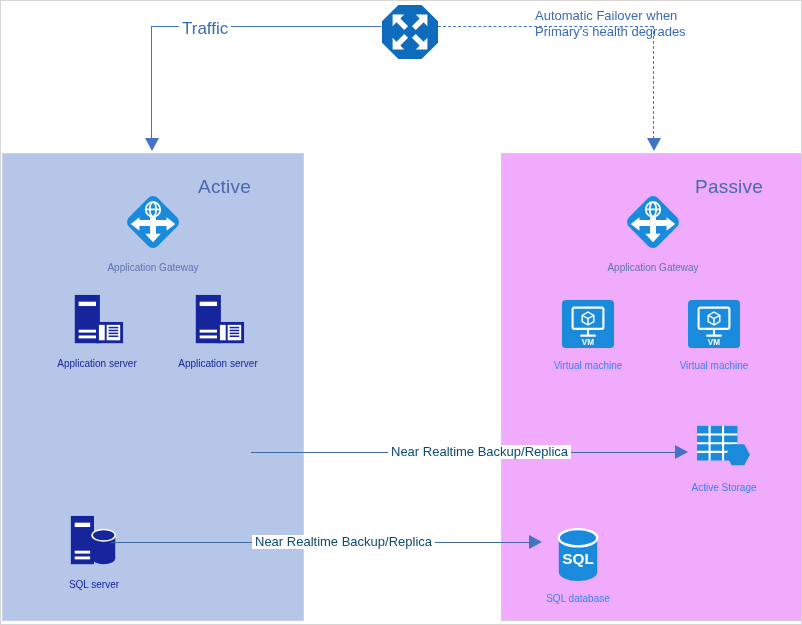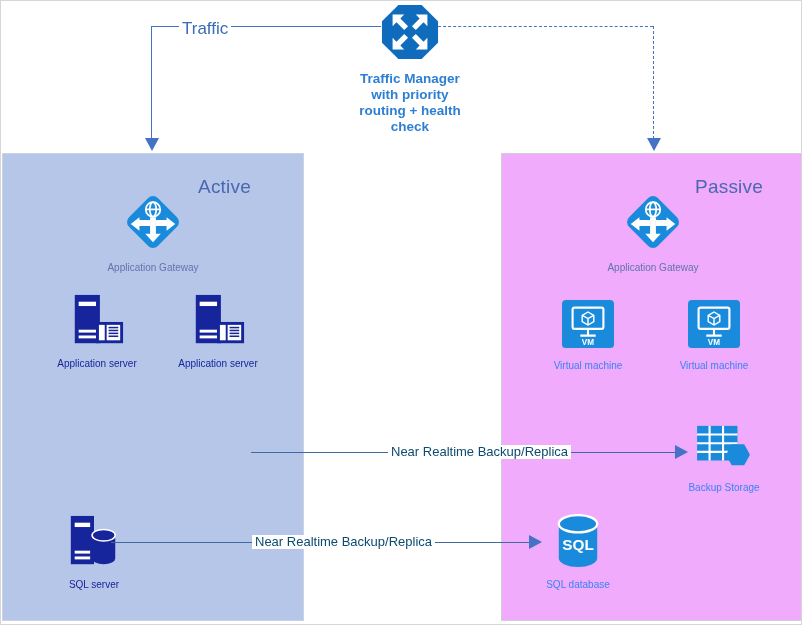--- a/index.html
+++ b/index.html
@@ -89,41 +89,38 @@
   </div>
 
   <div class="line-h" style="left:150px;top:25px;width:230px;"></div>
   <div class="line-v" style="left:150px;top:25px;height:113px;"></div>
   <div class="arrow-down" style="left:144px;top:137px;"></div>
   <div class="edge-label" style="left:178px;top:18px;">Traffic</div>
 
   <div class="dash-h" style="left:437px;top:25px;width:215px;"></div>
   <div class="dash-v" style="left:652px;top:25px;height:113px;"></div>
   <div class="arrow-down" style="left:646px;top:137px;"></div>
+  <div id="failover-text">Automatic Failover when Primary's health degrades</div>
 
   <div class="node" id="tm-node">
     <span class="ico">
       <svg width="62" height="58" viewBox="0 0 64 60">
         <polygon points="20,2 44,2 61,19 61,41 44,58 20,58 3,41 3,19" fill="#0f6cbd"></polygon>
         <g fill="#ffffff">
 
           <path d="M14,12 L26,12 L22,16 L30,24 L26,28 L18,20 L14,24 Z"></path>
 
           <path d="M50,12 L50,24 L46,20 L38,28 L34,24 L42,16 L38,12 Z"></path>
 
           <path d="M14,48 L14,36 L18,40 L26,32 L30,36 L22,44 L26,48 Z"></path>
 
           <path d="M50,48 L38,48 L42,44 L34,36 L38,32 L46,40 L50,36 Z"></path>
         </g>
       </svg>
     </span>
-    <div id="tm-caption">Traffic Manager
-with priority
-routing + health
-check</div>
   </div>
 
   <div class="node" style="left:91px;top:190px;width:122px;">
     <span class="ico">
       <svg width="64" height="62" viewBox="0 0 66 64">
         <rect x="12" y="11" width="42" height="42" rx="7" ry="7" transform="rotate(45 33 32)" fill="#1a8bdc"></rect>
         <g fill="none" stroke="#ffffff" stroke-width="1.8">
           <circle cx="33" cy="19" r="7.5"></circle>
           <ellipse cx="33" cy="19" rx="3.3" ry="7.5"></ellipse>
           <line x1="25.5" y1="19" x2="40.5" y2="19"></line>
@@ -256,24 +253,24 @@
         <g stroke="#ffffff" stroke-width="2.2">
           <line x1="4" y1="12" x2="46" y2="12"></line>
           <line x1="4" y1="21" x2="46" y2="21"></line>
           <line x1="4" y1="30" x2="46" y2="30"></line>
           <line x1="17" y1="3" x2="17" y2="39"></line>
           <line x1="31" y1="3" x2="31" y2="39"></line>
         </g>
         <polygon points="40,22 53,22 59,33 53,44 40,44 34,33" fill="#1a8bdc"></polygon>
       </svg>
     </span>
-    <div class="caption cap-blue">Backup Storage</div>
-  </div>
-
-  <div class="node" style="left:527px;top:513px;width:100px;">
+    <div class="caption cap-blue">Active Storage</div>
+  </div>
+
+  <div class="node" style="left:527px;top:527px;width:100px;">
     <span class="ico">
       <svg width="48" height="56" viewBox="0 0 50 58">
         <path d="M5,10 L45,10 L45,46 A20,9 0 0 1 5,46 Z" fill="#1a8bdc"></path>
         <ellipse cx="25" cy="10" rx="20" ry="9" fill="#1a8bdc" stroke="#ffffff" stroke-width="2.4"></ellipse>
         <text x="25" y="37" font-family="Liberation Sans, sans-serif" font-size="16" font-weight="bold" fill="#ffffff" text-anchor="middle">SQL</text>
       </svg>
     </span>
     <div class="caption cap-blue">SQL database</div>
   </div>
 

